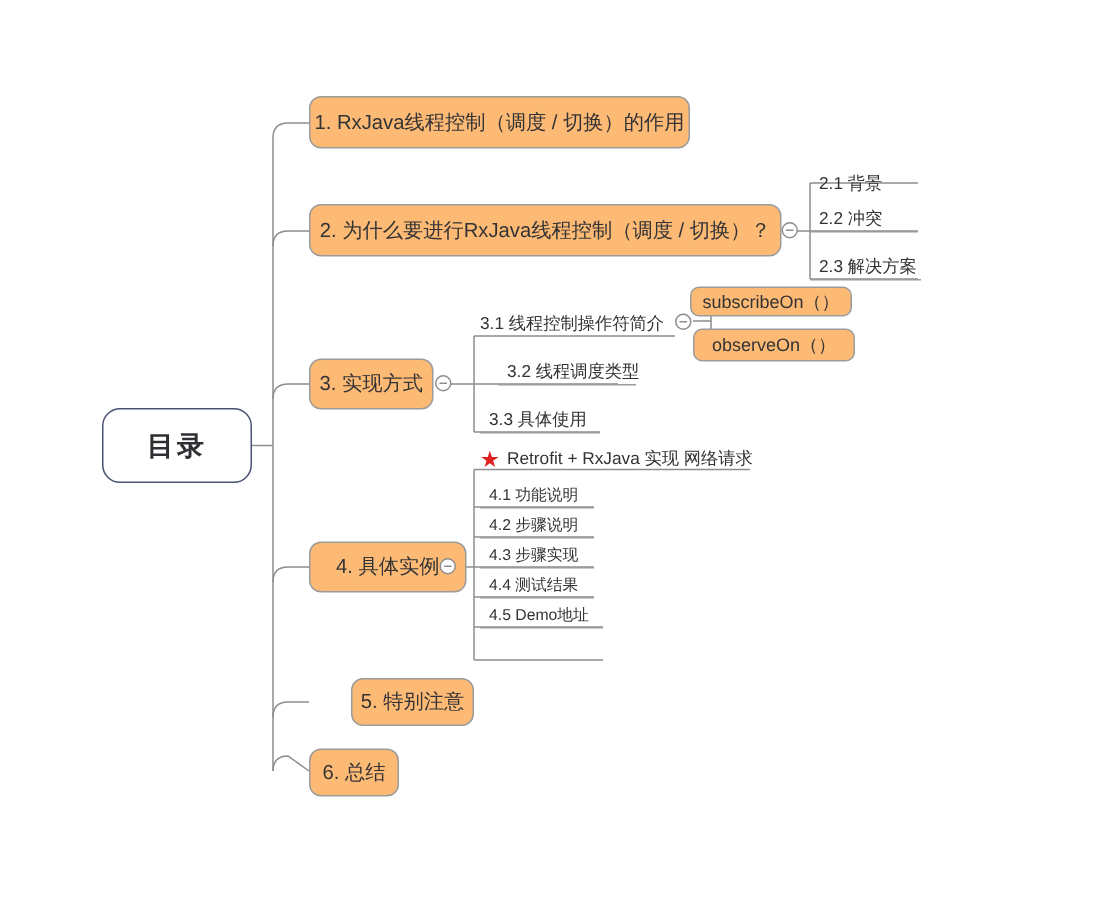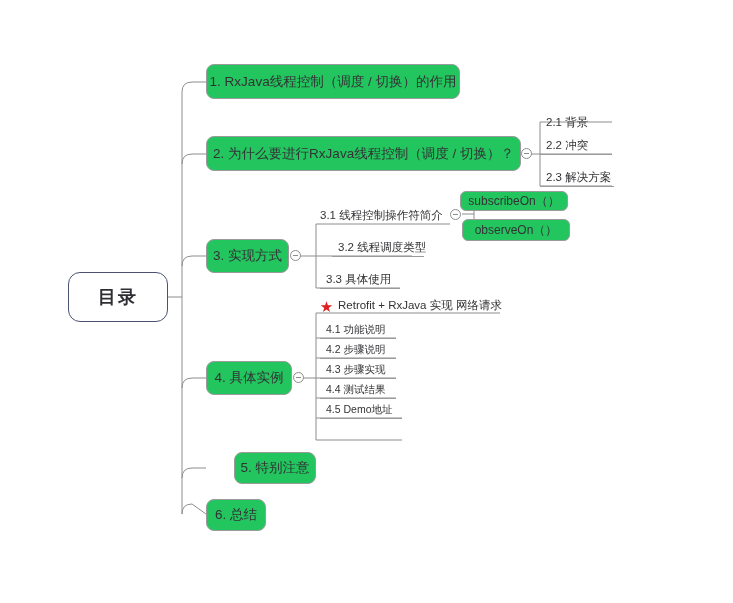--- a/index.html
+++ b/index.html
@@ -21,21 +21,21 @@
     background:#ffffff;
     color:#2f2f33;
     font-size:18px;
     font-weight:bold;
     letter-spacing:2px;
   }
 
   .box{
     border:1px solid #9b9b9b;
     border-radius:8px;
-    background:#22c55e;
+    background:#fdba74;
     color:#333336;
     font-size:13.5px;
   }
   .box.lvl1{font-size:13.5px;}
   .box.small{font-size:12px;}
 
   .underline{
     position:absolute;
     box-sizing:border-box;
     border-bottom:1px solid #9b9b9b;
@@ -171,21 +171,21 @@
     <span>3.3 具体使用</span>
   </div>
 
   <div class="node box small" style="left:460px;top:191px;width:108px;height:20px;border-radius:6px;">
     <span>subscribeOn（）</span>
   </div>
   <div class="node box small" style="left:462px;top:219px;width:108px;height:22px;border-radius:6px;">
     <span>observeOn（）</span>
   </div>
 
-  <div class="node box lvl1" style="left:206px;top:361px;width:86px;height:34px;">
+  <div class="node box lvl1" style="left:206px;top:361px;width:105px;height:34px;">
     <span>4. 具体实例</span>
   </div>
   <div class="toggle" style="left:293px;top:372px;"></div>
 
   <div class="star" style="left:319px;top:299px;">★</div>
   <div class="underline" style="left:336px;top:296px;width:164px;height:18px;padding-left:2px;border-bottom:none;">
     <span>Retrofit + RxJava 实现 网络请求</span>
   </div>
 
   <div class="underline tiny" style="left:320px;top:321px;width:76px;height:18px;">

